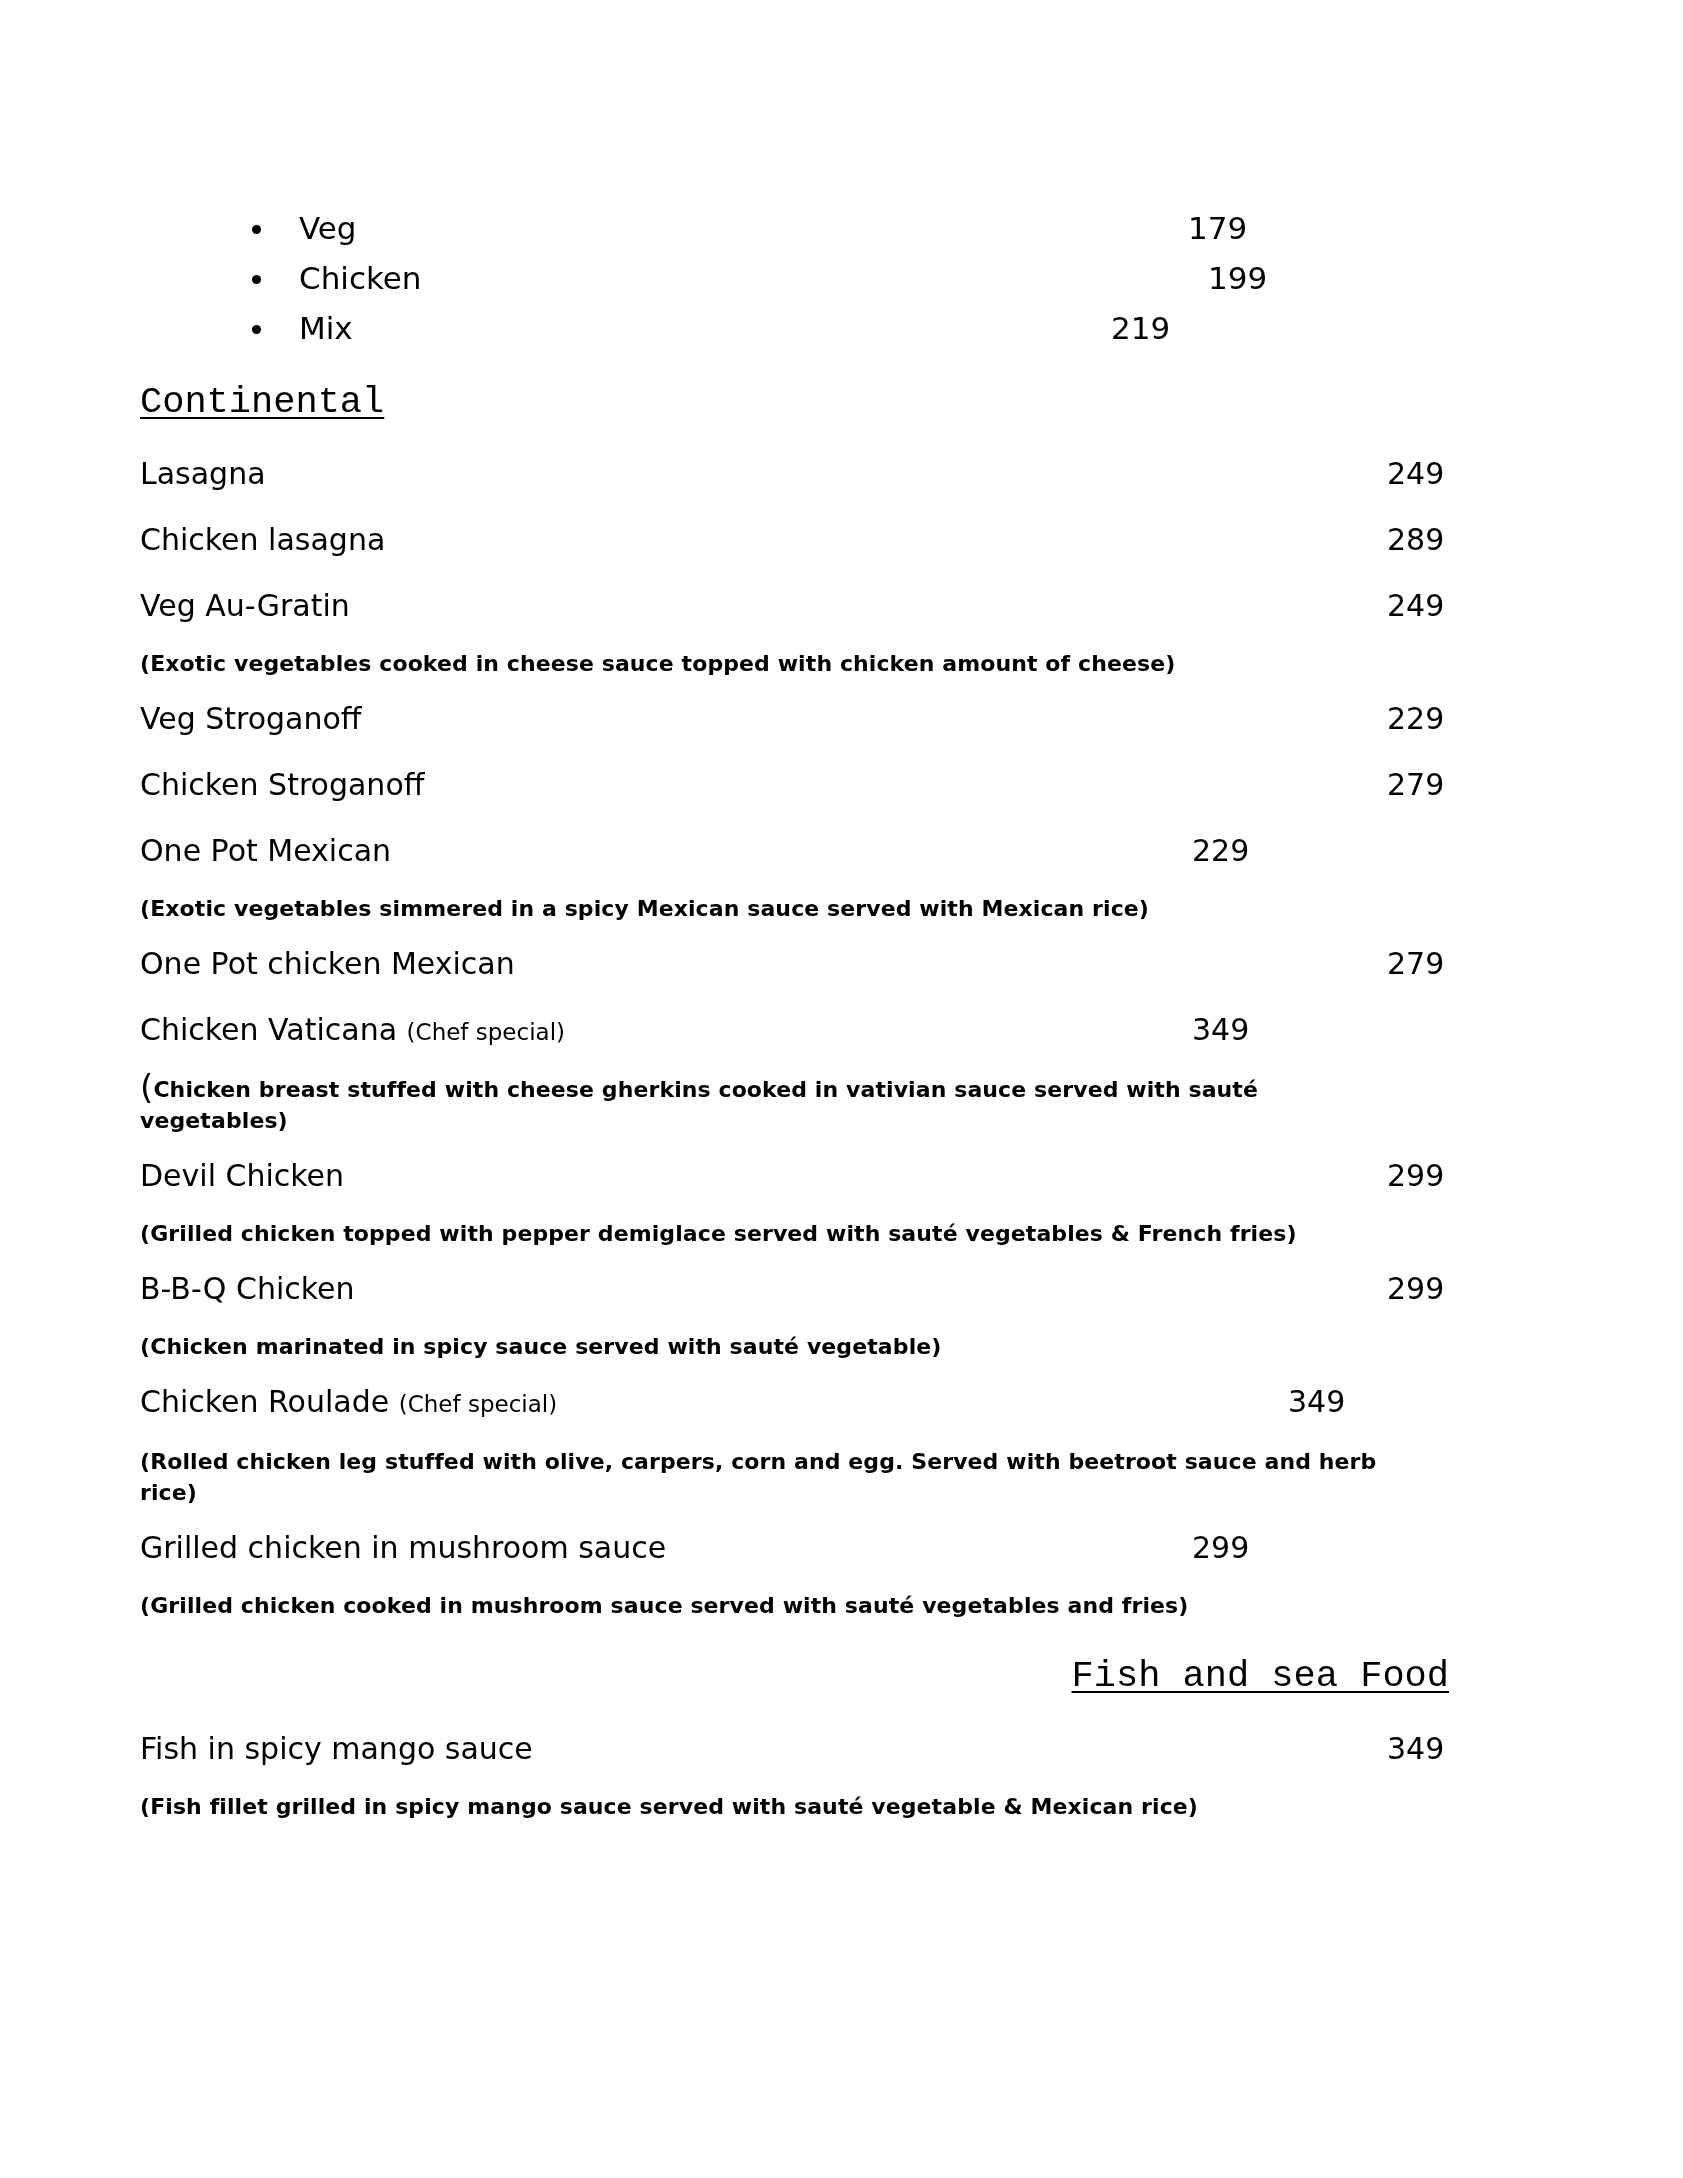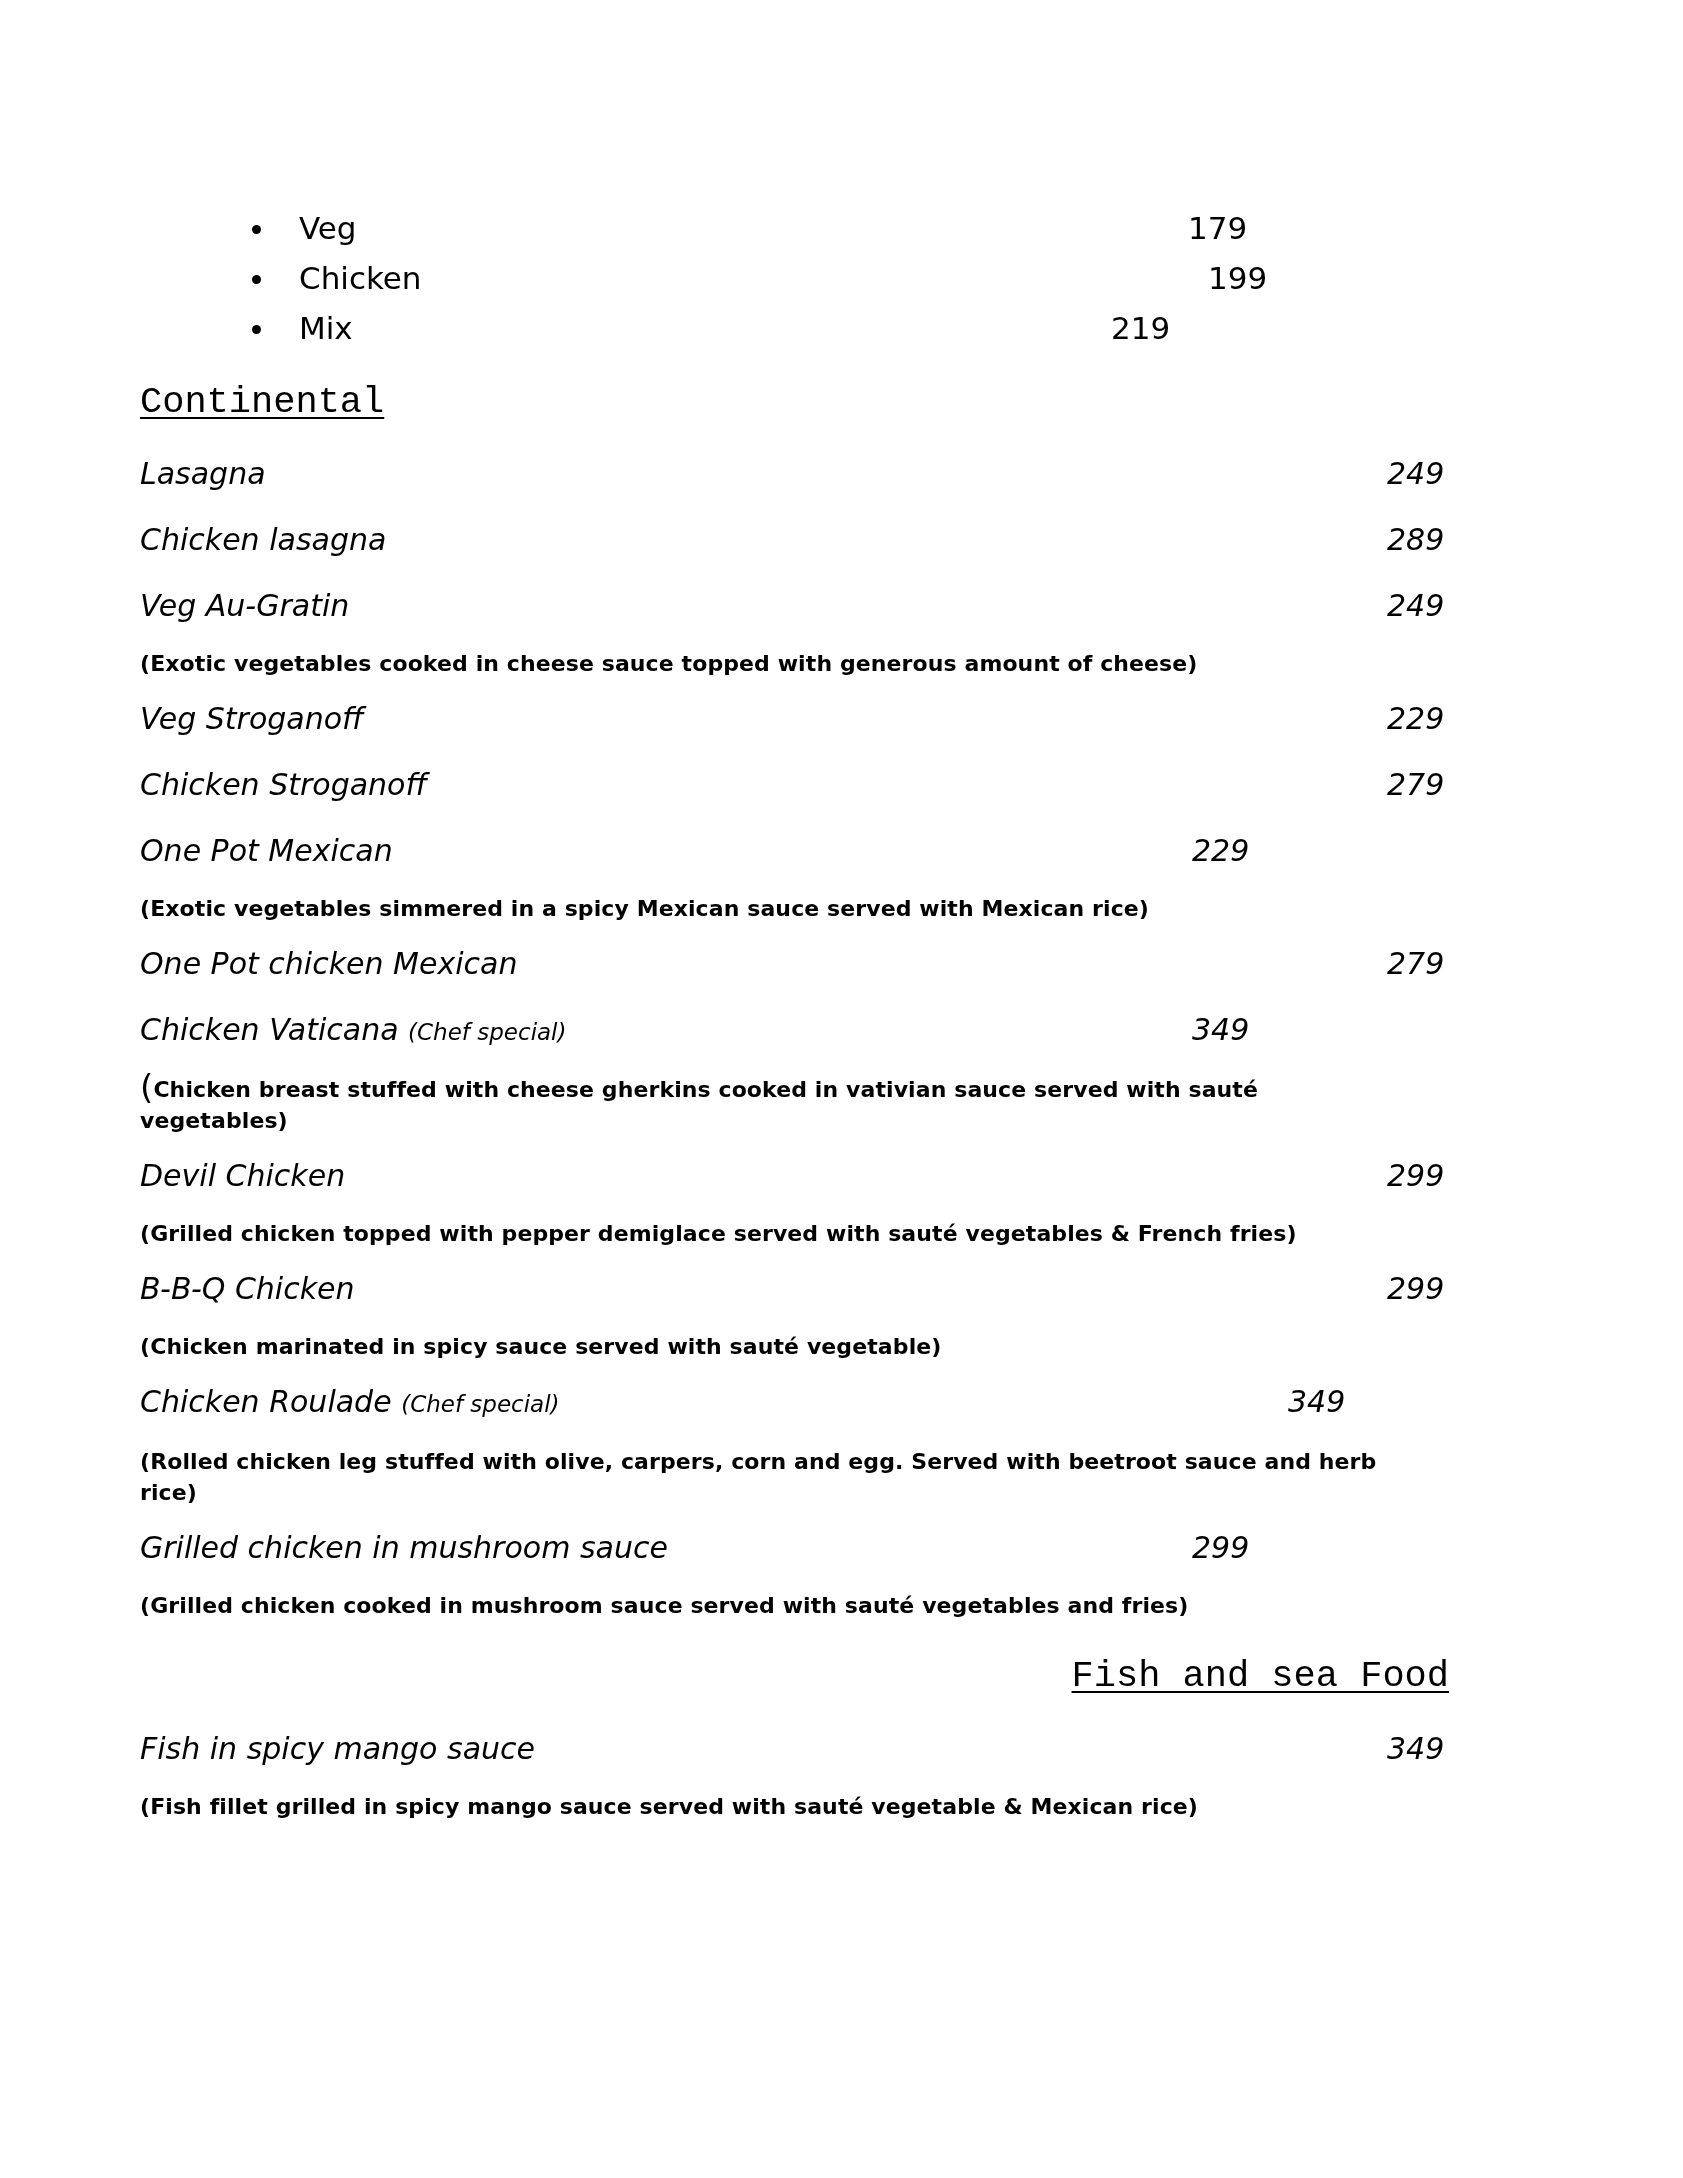--- a/index.html
+++ b/index.html
@@ -88,21 +88,20 @@
 
   
   .item-row {
     position: relative;
     min-height: 48px;
     margin-bottom: 18px;
     font-size: 30px;
     line-height: 48px;
     font-weight: 400;
     white-space: nowrap;
-    font-style: italic;
   }
   .item-name {
     display: inline;
   }
   .item-note {
     font-size: 23px;
     font-weight: 400;
   }
   .item-price {
     position: absolute;
@@ -149,21 +148,21 @@
           <span class="bullet-label">Mix</span>
           <span class="bullet-price" style="left: 962px;">219</span>
         </li>
       </ul>
 
     <div id="sections-root">
         <div class="section-heading heading-continental"><span class="u">Continental</span></div>
         <div class="item-row"><span class="item-name">Lasagna</span><span class="item-price" style="left: 1247px;">249</span></div>
         <div class="item-row"><span class="item-name">Chicken lasagna</span><span class="item-price" style="left: 1247px;">289</span></div>
         <div class="item-row"><span class="item-name">Veg Au-Gratin</span><span class="item-price" style="left: 1247px;">249</span></div>
-        <div class="item-desc">(Exotic vegetables cooked in cheese sauce topped with generous amount of cheese)</div>
+        <div class="item-desc">(Exotic vegetables cooked in cheese sauce topped with chicken amount of cheese)</div>
         <div class="item-row"><span class="item-name">Veg Stroganoff</span><span class="item-price" style="left: 1247px;">229</span></div>
         <div class="item-row"><span class="item-name">Chicken Stroganoff</span><span class="item-price" style="left: 1247px;">279</span></div>
         <div class="item-row"><span class="item-name">One Pot Mexican</span><span class="item-price" style="left: 1052px;">229</span></div>
         <div class="item-desc">(Exotic vegetables simmered in a spicy Mexican sauce served with Mexican rice)</div>
         <div class="item-row"><span class="item-name">One Pot chicken Mexican</span><span class="item-price" style="left: 1247px;">279</span></div>
         <div class="item-row"><span class="item-name">Chicken Vaticana</span> <span class="item-note">(Chef special)</span><span class="item-price" style="left: 1052px;">349</span></div>
         <div class="item-desc"><span class="bigparen">(</span><span>Chicken breast stuffed with cheese gherkins cooked in vativian sauce served with sauté vegetables)</span></div>
         <div class="item-row"><span class="item-name">Devil Chicken</span><span class="item-price" style="left: 1247px;">299</span></div>
         <div class="item-desc">(Grilled chicken topped with pepper demiglace served with sauté vegetables &amp; French fries)</div>
         <div class="item-row"><span class="item-name">B-B-Q Chicken</span><span class="item-price" style="left: 1247px;">299</span></div>

